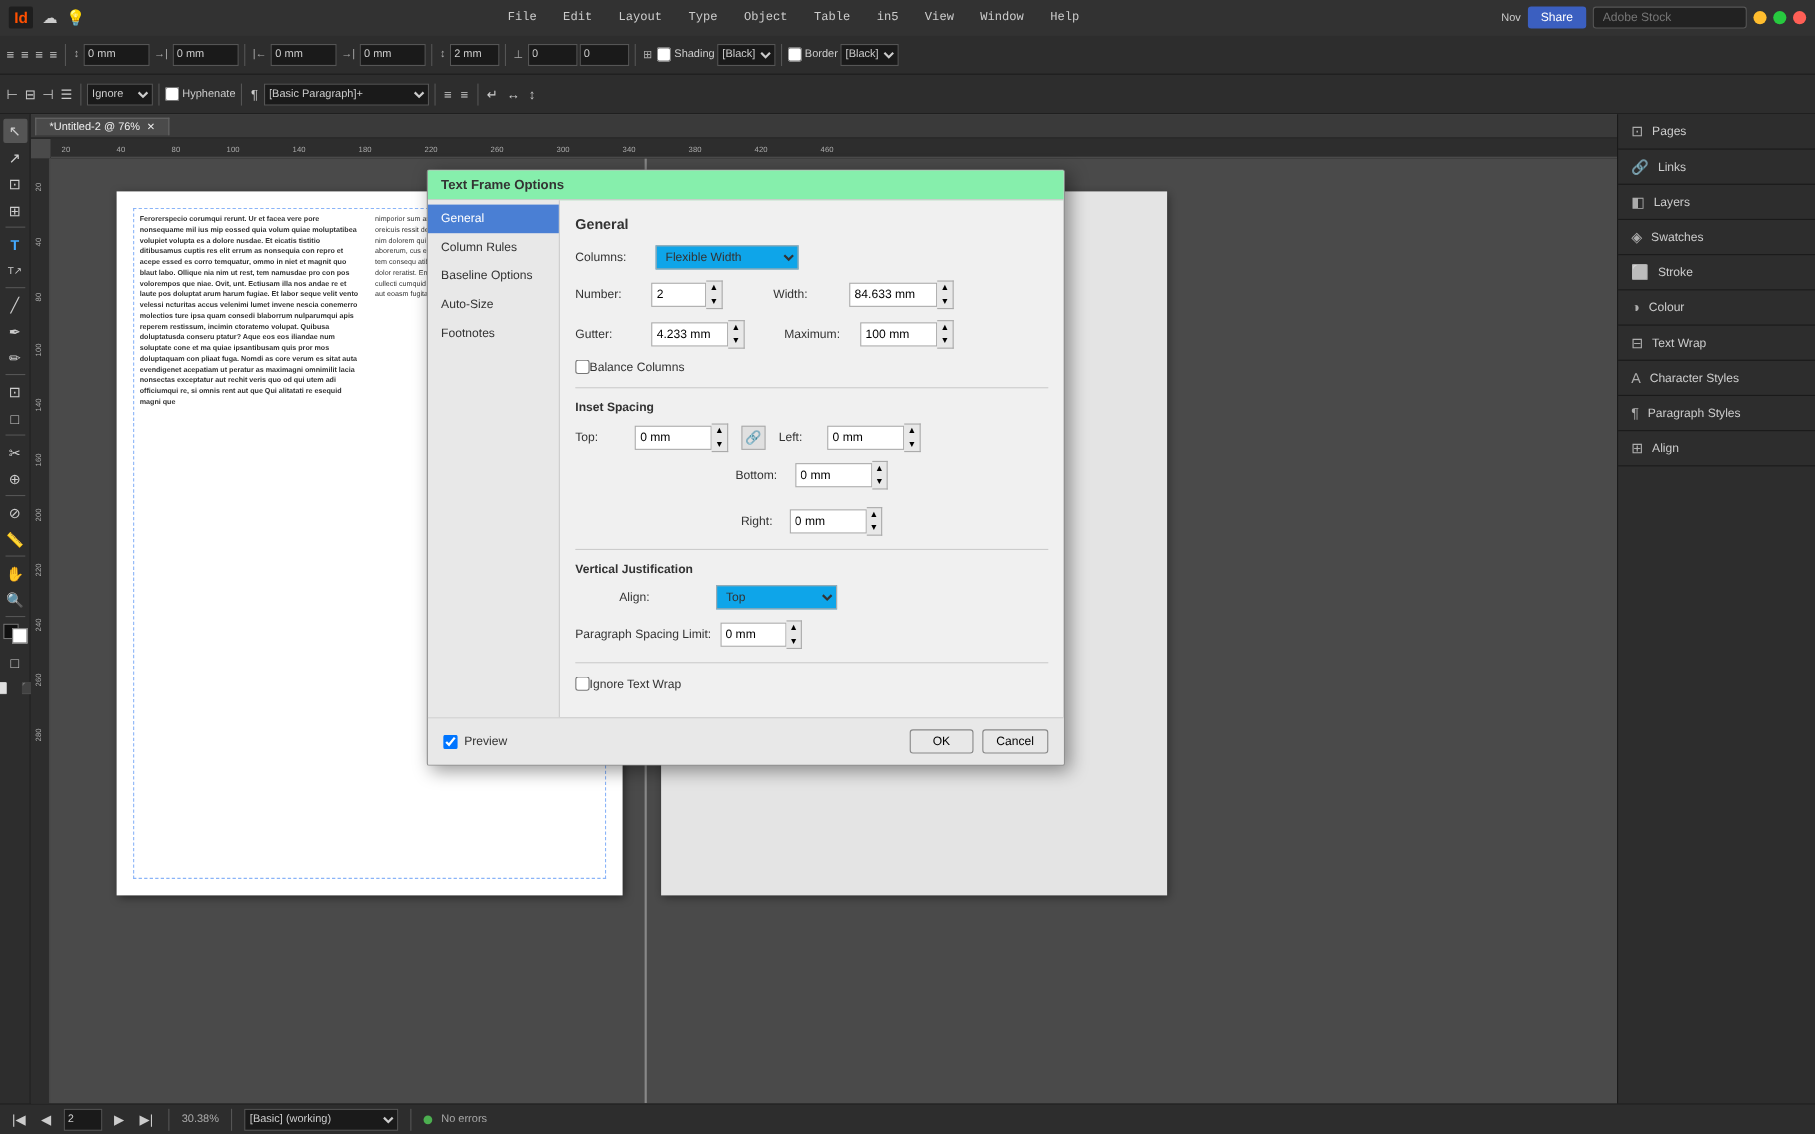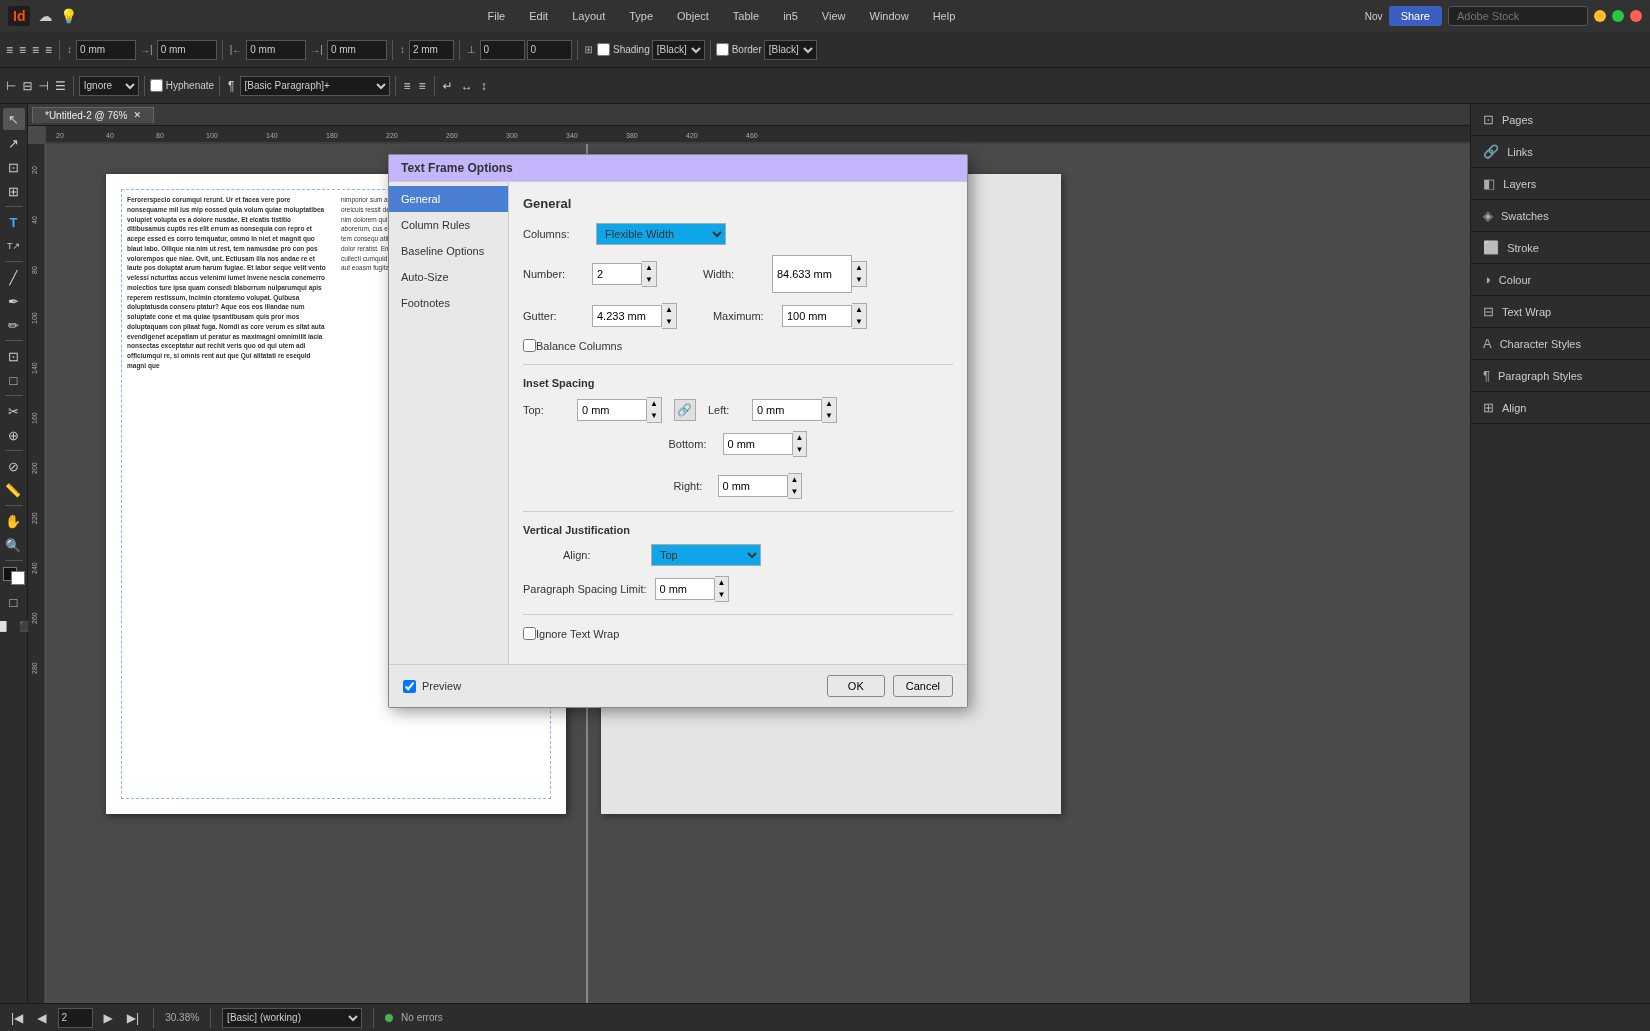--- a/index.html
+++ b/index.html
@@ -1,21 +1,21 @@
 <!DOCTYPE html>
 <html><head>
   <meta charset="utf-8">
   <style>
     * { box-sizing: border-box; margin: 0; padding: 0; }
     body { font-family: 'Segoe UI', Arial, sans-serif; font-size: 11px; background: #4a4a4a; overflow: hidden; width: 1650px; height: 1031px; }
 
     
     #titlebar { background: #323232; height: 32px; display: flex; align-items: center; justify-content: space-between; padding: 0 8px; }
     #titlebar .left { display: flex; align-items: center; gap: 8px; }
-    #titlebar .center { display: flex; align-items: center; gap: 12px; color: #ccc; font-size: 11px; }
+    #titlebar .center { display: flex; align-items: center; gap: 12px; color: #ccc; font-size: 11px; font-family: Liberation Mono, monospace; }
     #titlebar .right { display: flex; align-items: center; gap: 6px; }
     .title-btn { width: 12px; height: 12px; border-radius: 50%; border: none; cursor: pointer; }
     .btn-close { background: #ff5f56; }
     .btn-min { background: #ffbd2e; }
     .btn-max { background: #27c93f; }
     .id-logo { color: #ff4f00; font-weight: bold; font-size: 14px; background: #1e1e1e; padding: 2px 5px; border-radius: 2px; }
     .title-menu-item { color: #ccc; cursor: pointer; font-size: 11px; padding: 4px 6px; }
     .share-btn { background: #3b5fc0; color: white; border: none; padding: 4px 12px; border-radius: 3px; cursor: pointer; font-size: 11px; }
     .search-box { background: #222; border: 1px solid #555; color: #ccc; padding: 3px 8px; border-radius: 3px; font-size: 11px; width: 140px; }
     .cloud-icon, .bulb-icon { color: #ccc; font-size: 14px; cursor: pointer; }
@@ -50,21 +50,21 @@
     .panel-item { padding: 8px 12px; border-bottom: 1px solid #1a1a1a; color: #ccc; font-size: 11px; cursor: pointer; display: flex; align-items: center; gap: 8px; }
     .panel-icon { font-size: 13px; opacity: 0.8; }
 
     
     #bottom-bar { background: #2d2d2d; border-top: 1px solid #1a1a1a; height: 28px; display: flex; align-items: center; padding: 0 8px; gap: 8px; color: #aaa; font-size: 10px; }
     .status-dot { width: 8px; height: 8px; border-radius: 50%; background: #4caf50; }
 
     
     #dialog-overlay { position: absolute; top: 0; left: 0; right: 0; bottom: 0; pointer-events: none; }
     #dialog { position: absolute; top: 60px; left: 380px; width: 580px; background: #f0f0f0; border: 1px solid #888; box-shadow: 4px 4px 16px rgba(0,0,0,0.4); pointer-events: all; border-radius: 2px; }
-    .dialog-title-bar { background: #c4b5fd; border-bottom: 1px solid #ccc; padding: 6px 12px; font-size: 12px; font-weight: 600; color: #333; display: flex; justify-content: space-between; align-items: center; }
+    .dialog-title-bar { background: #86efac; border-bottom: 1px solid #ccc; padding: 6px 12px; font-size: 12px; font-weight: 600; color: #333; display: flex; justify-content: space-between; align-items: center; }
     .dialog-body { display: flex; padding: 0; }
     .dialog-nav { width: 120px; background: #e8e8e8; border-right: 1px solid #ccc; padding: 4px 0; }
     .nav-item { padding: 7px 12px; font-size: 11px; cursor: pointer; color: #333; }
     .nav-item.active { background: #4a7fd4; color: white; }
     .dialog-main { flex: 1; padding: 14px; }
     .section-title { font-size: 13px; font-weight: 600; color: #333; margin-bottom: 12px; }
     .form-row { display: flex; align-items: center; margin-bottom: 10px; gap: 8px; }
     .form-label { color: #333; font-size: 11px; min-width: 65px; }
     .form-select { background: #0ea5e9; border: 1px solid #aaa; color: #333; padding: 2px 4px; font-size: 11px; height: 22px; }
     .spin-group { display: flex; align-items: center; }
@@ -350,21 +350,21 @@
                   <input type="text" value="2" style="width: 50px; border: 1px solid rgb(170, 170, 170); height: 22px; font-size: 11px; padding: 2px 4px;">
                   <div class="spin-arrows">
                     <span>▲</span>
                     <span>▼</span>
                   </div>
                 </div>
               </div>
               <div style="display:flex;align-items:center;gap:4px;margin-left:30px;">
                 <span class="form-label">Width:</span>
                 <div class="spin-group">
-                  <input type="text" style="width: 80px; border: 1px solid rgb(170, 170, 170); height: 38px; font-size: 11px; padding: 2px 4px;" value="84.633 mm">
+                  <input type="text" style="width: 80px; border: 1px solid rgb(170, 170, 170); height: 22px; font-size: 11px; padding: 2px 4px;" value="84.633 mm">
                   <div class="spin-arrows">
                     <span>▲</span>
                     <span>▼</span>
                   </div>
                 </div>
               </div>
             </div>
 
             <div class="form-row" style="gap:16px;">
               <div style="display:flex;align-items:center;gap:4px;">

